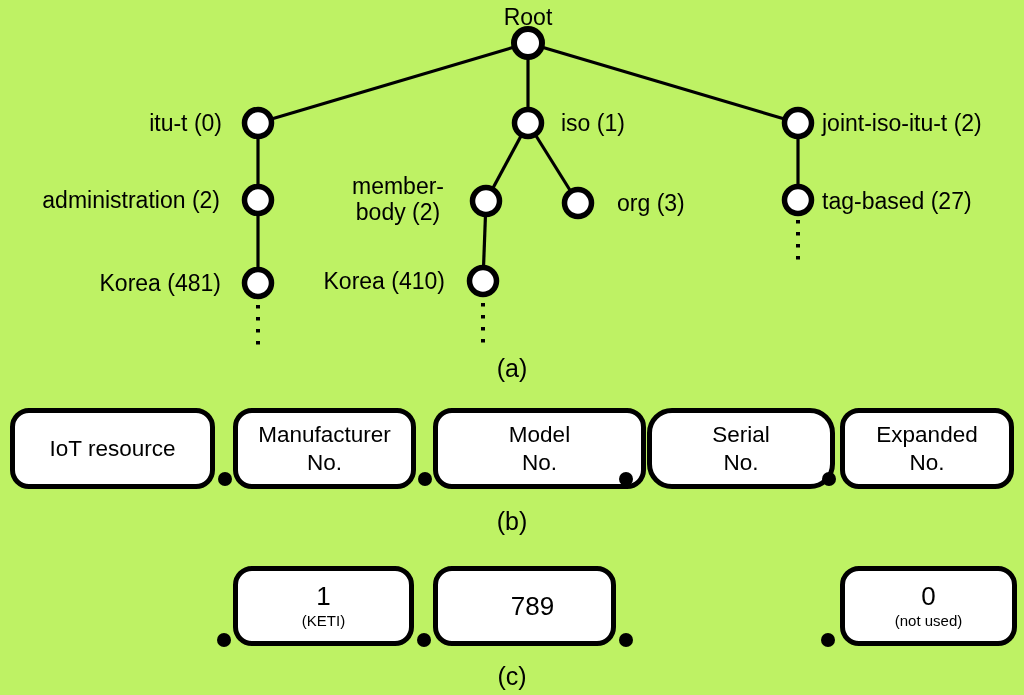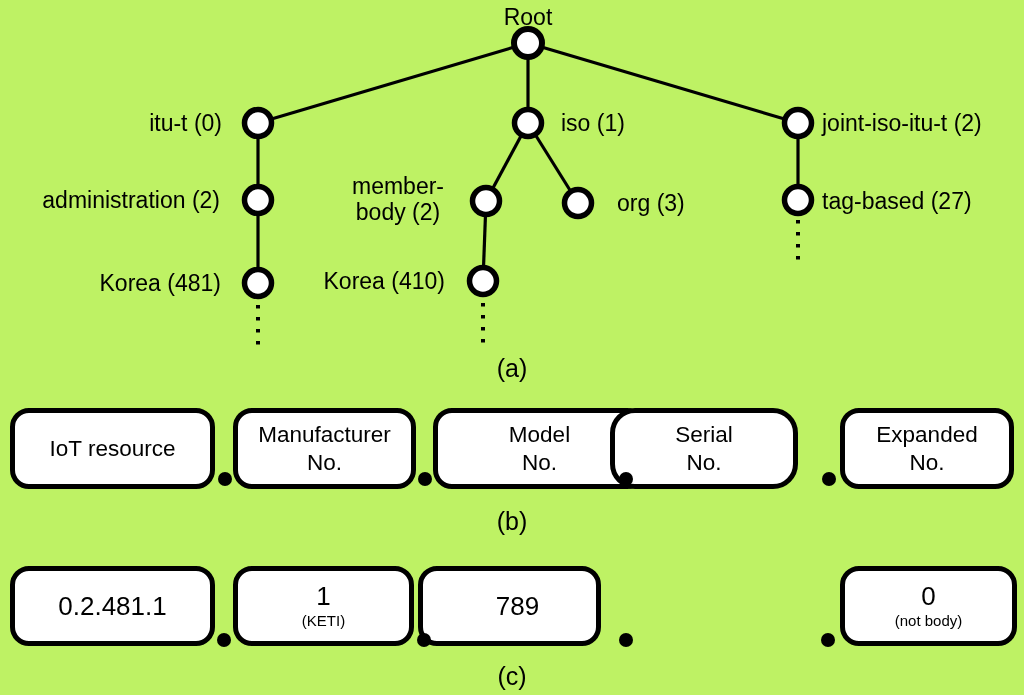--- a/index.html
+++ b/index.html
@@ -109,49 +109,45 @@
     <div class="bl">IoT resource</div>
   </div>
   <div class="obox row-b-box" style="left:233px;width:183px;">
     <div class="bl">Manufacturer</div>
     <div class="bl">No.</div>
   </div>
   <div class="obox row-b-box" style="left:433px;width:213px;">
     <div class="bl">Model</div>
     <div class="bl">No.</div>
   </div>
-  <div class="obox row-b-box" style="left:610px;width:188px;border-radius:25px;">
+  <div class="obox row-b-box" style="left:647px;width:188px;border-radius:25px;">
     <div class="bl">Serial</div>
     <div class="bl">No.</div>
   </div>
   <div class="obox row-b-box" style="left:840px;width:174px;">
     <div class="bl">Expanded</div>
     <div class="bl">No.</div>
   </div>
   <div class="sep-dot" style="left:218px;top:472px;"></div>
   <div class="sep-dot" style="left:418px;top:472px;"></div>
   <div class="sep-dot" style="left:619px;top:472px;"></div>
   <div class="sep-dot" style="left:822px;top:472px;"></div>
 
   <div class="caption" style="top:507px;">(b)</div>
 
-  <div class="obox row-c-box" style="left:10px;width:205px;">
-    <div class="cv">0.2.481.1</div>
-    <div class="cn"></div>
-  </div>
   <div class="obox row-c-box" style="left:233px;width:181px;">
     <div class="cv">1</div>
     <div class="cn">(KETI)</div>
   </div>
-  <div class="obox row-c-box" style="left:418px;width:183px;padding-left:16px;">
+  <div class="obox row-c-box" style="left:433px;width:183px;padding-left:16px;">
     <div class="cv">789</div>
   </div>
   <div class="obox row-c-box" style="left:840px;width:177px;">
     <div class="cv">0</div>
-    <div class="cn">(not body)</div>
+    <div class="cn">(not used)</div>
   </div>
   <div class="sep-dot" style="left:217px;top:633px;"></div>
   <div class="sep-dot" style="left:417px;top:633px;"></div>
   <div class="sep-dot" style="left:619px;top:633px;"></div>
   <div class="sep-dot" style="left:821px;top:633px;"></div>
 
   <div class="caption" style="top:662px;">(c)</div>
 
 </div>
 

